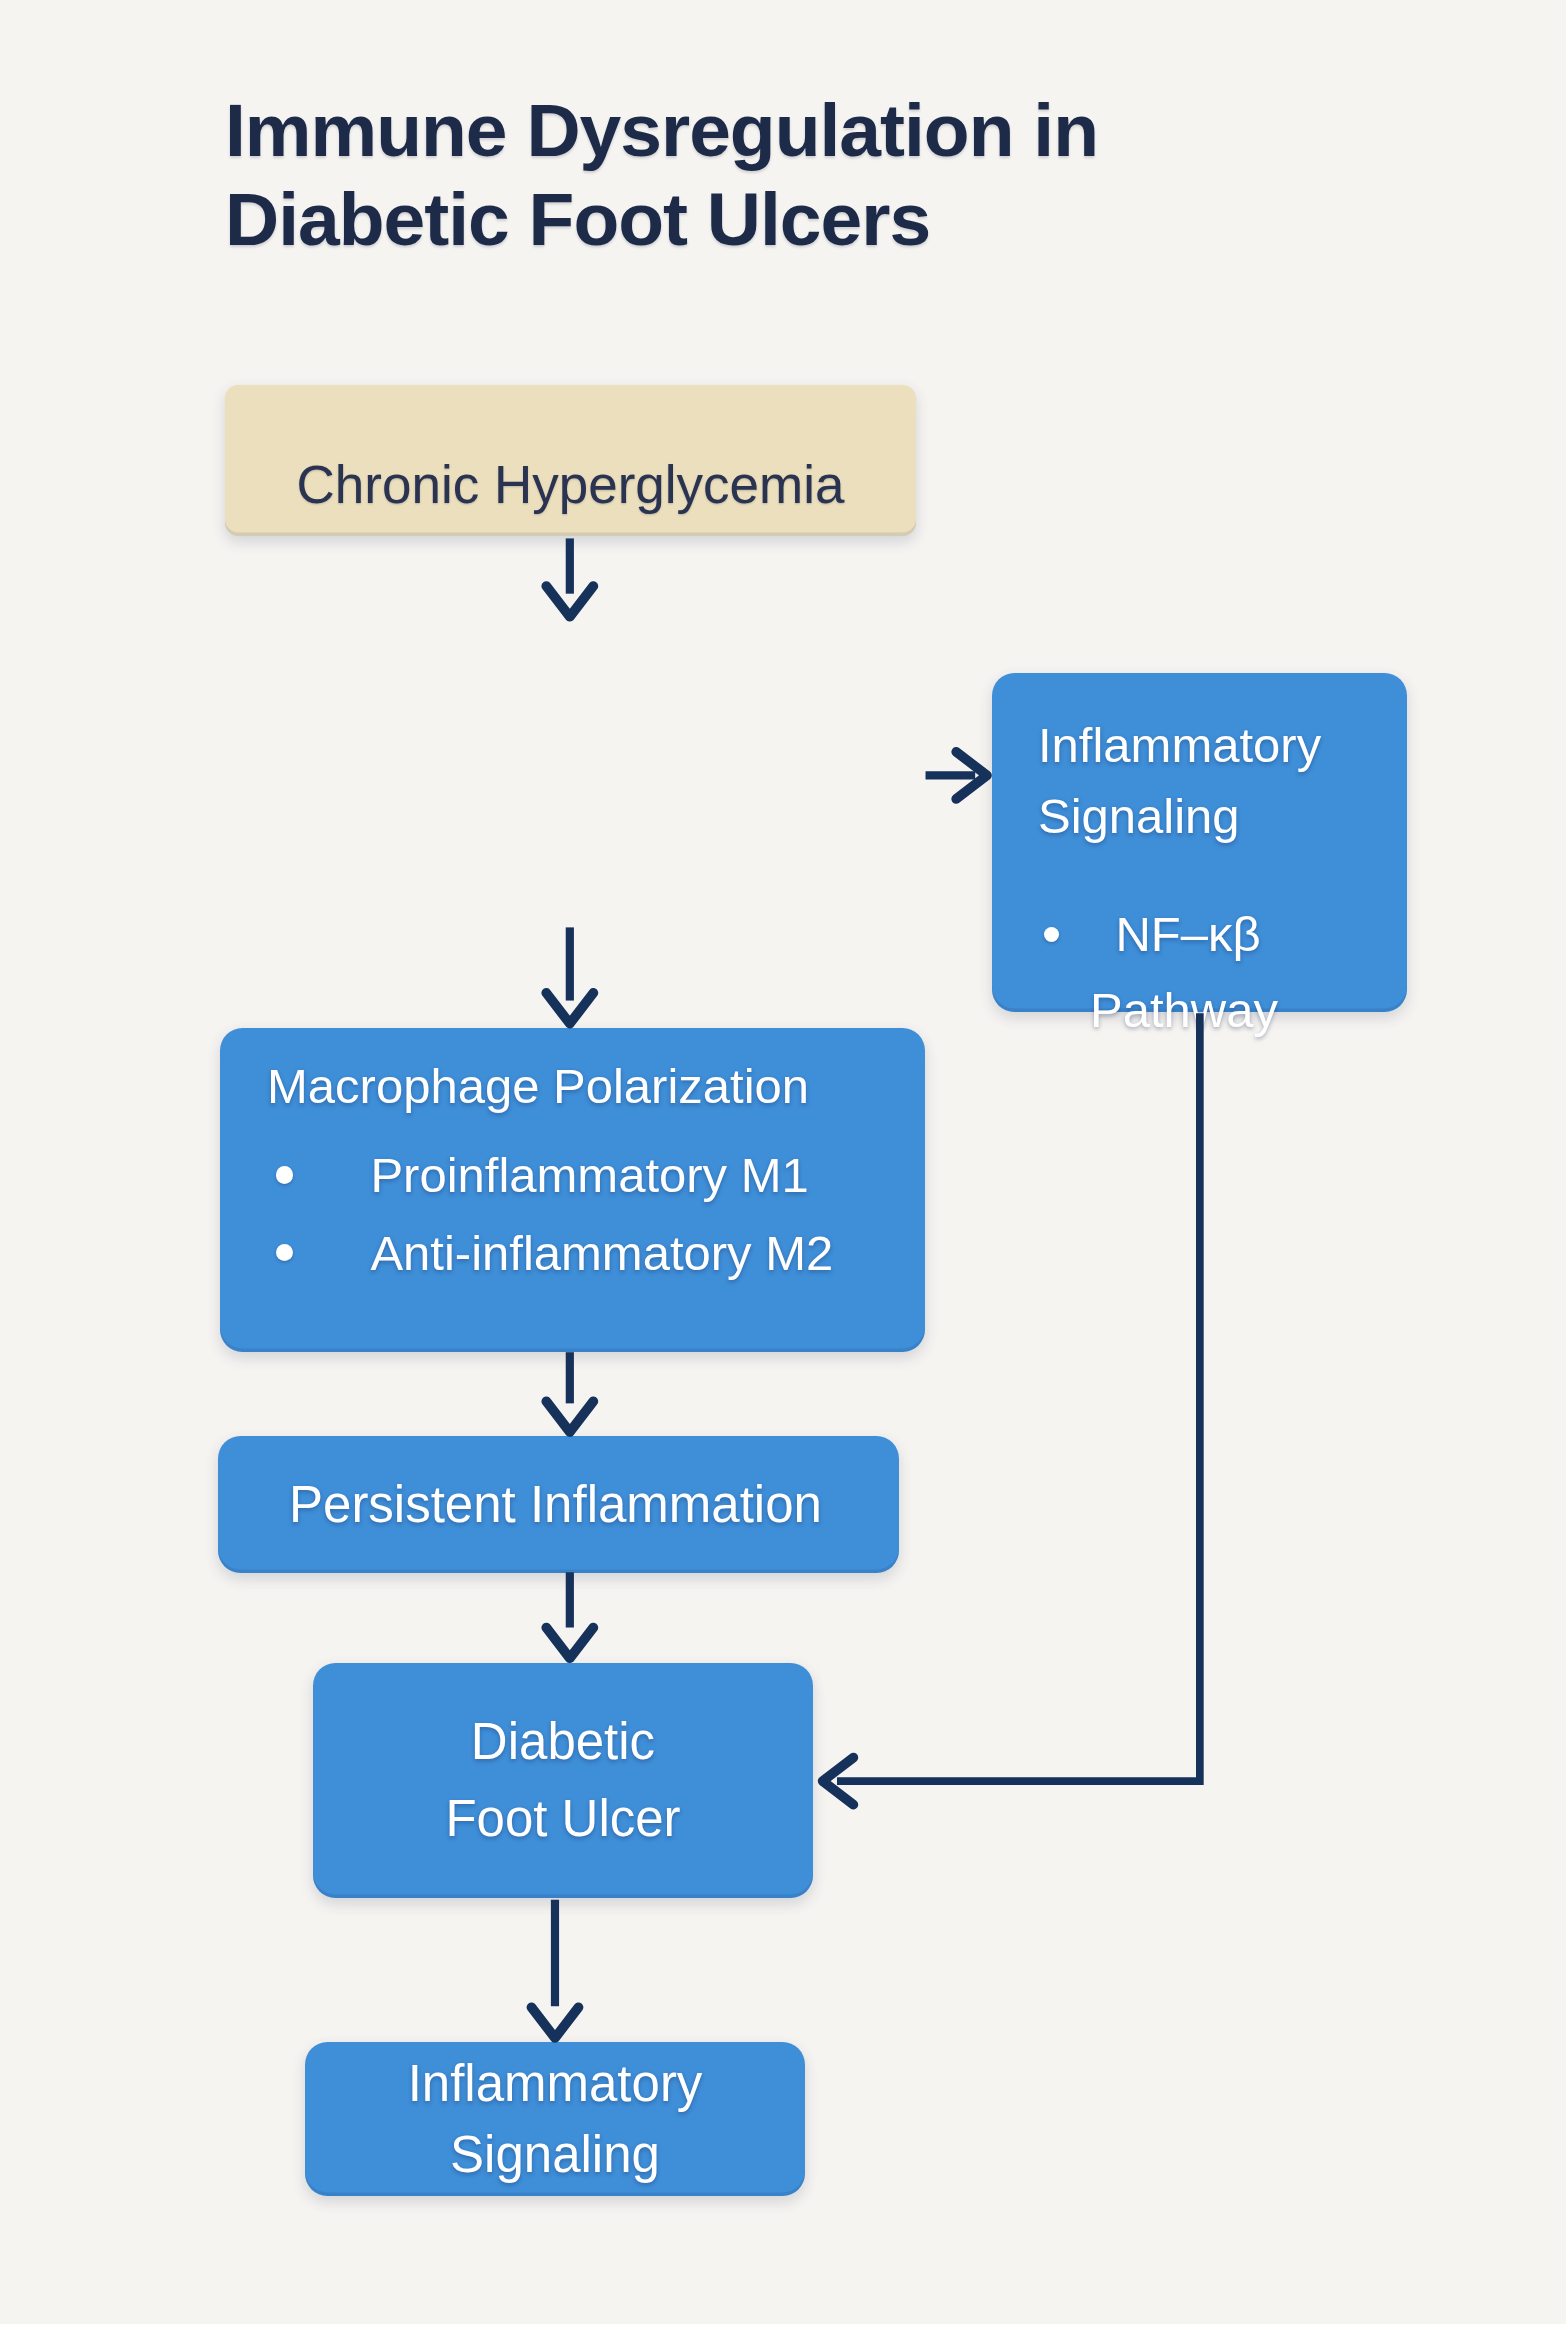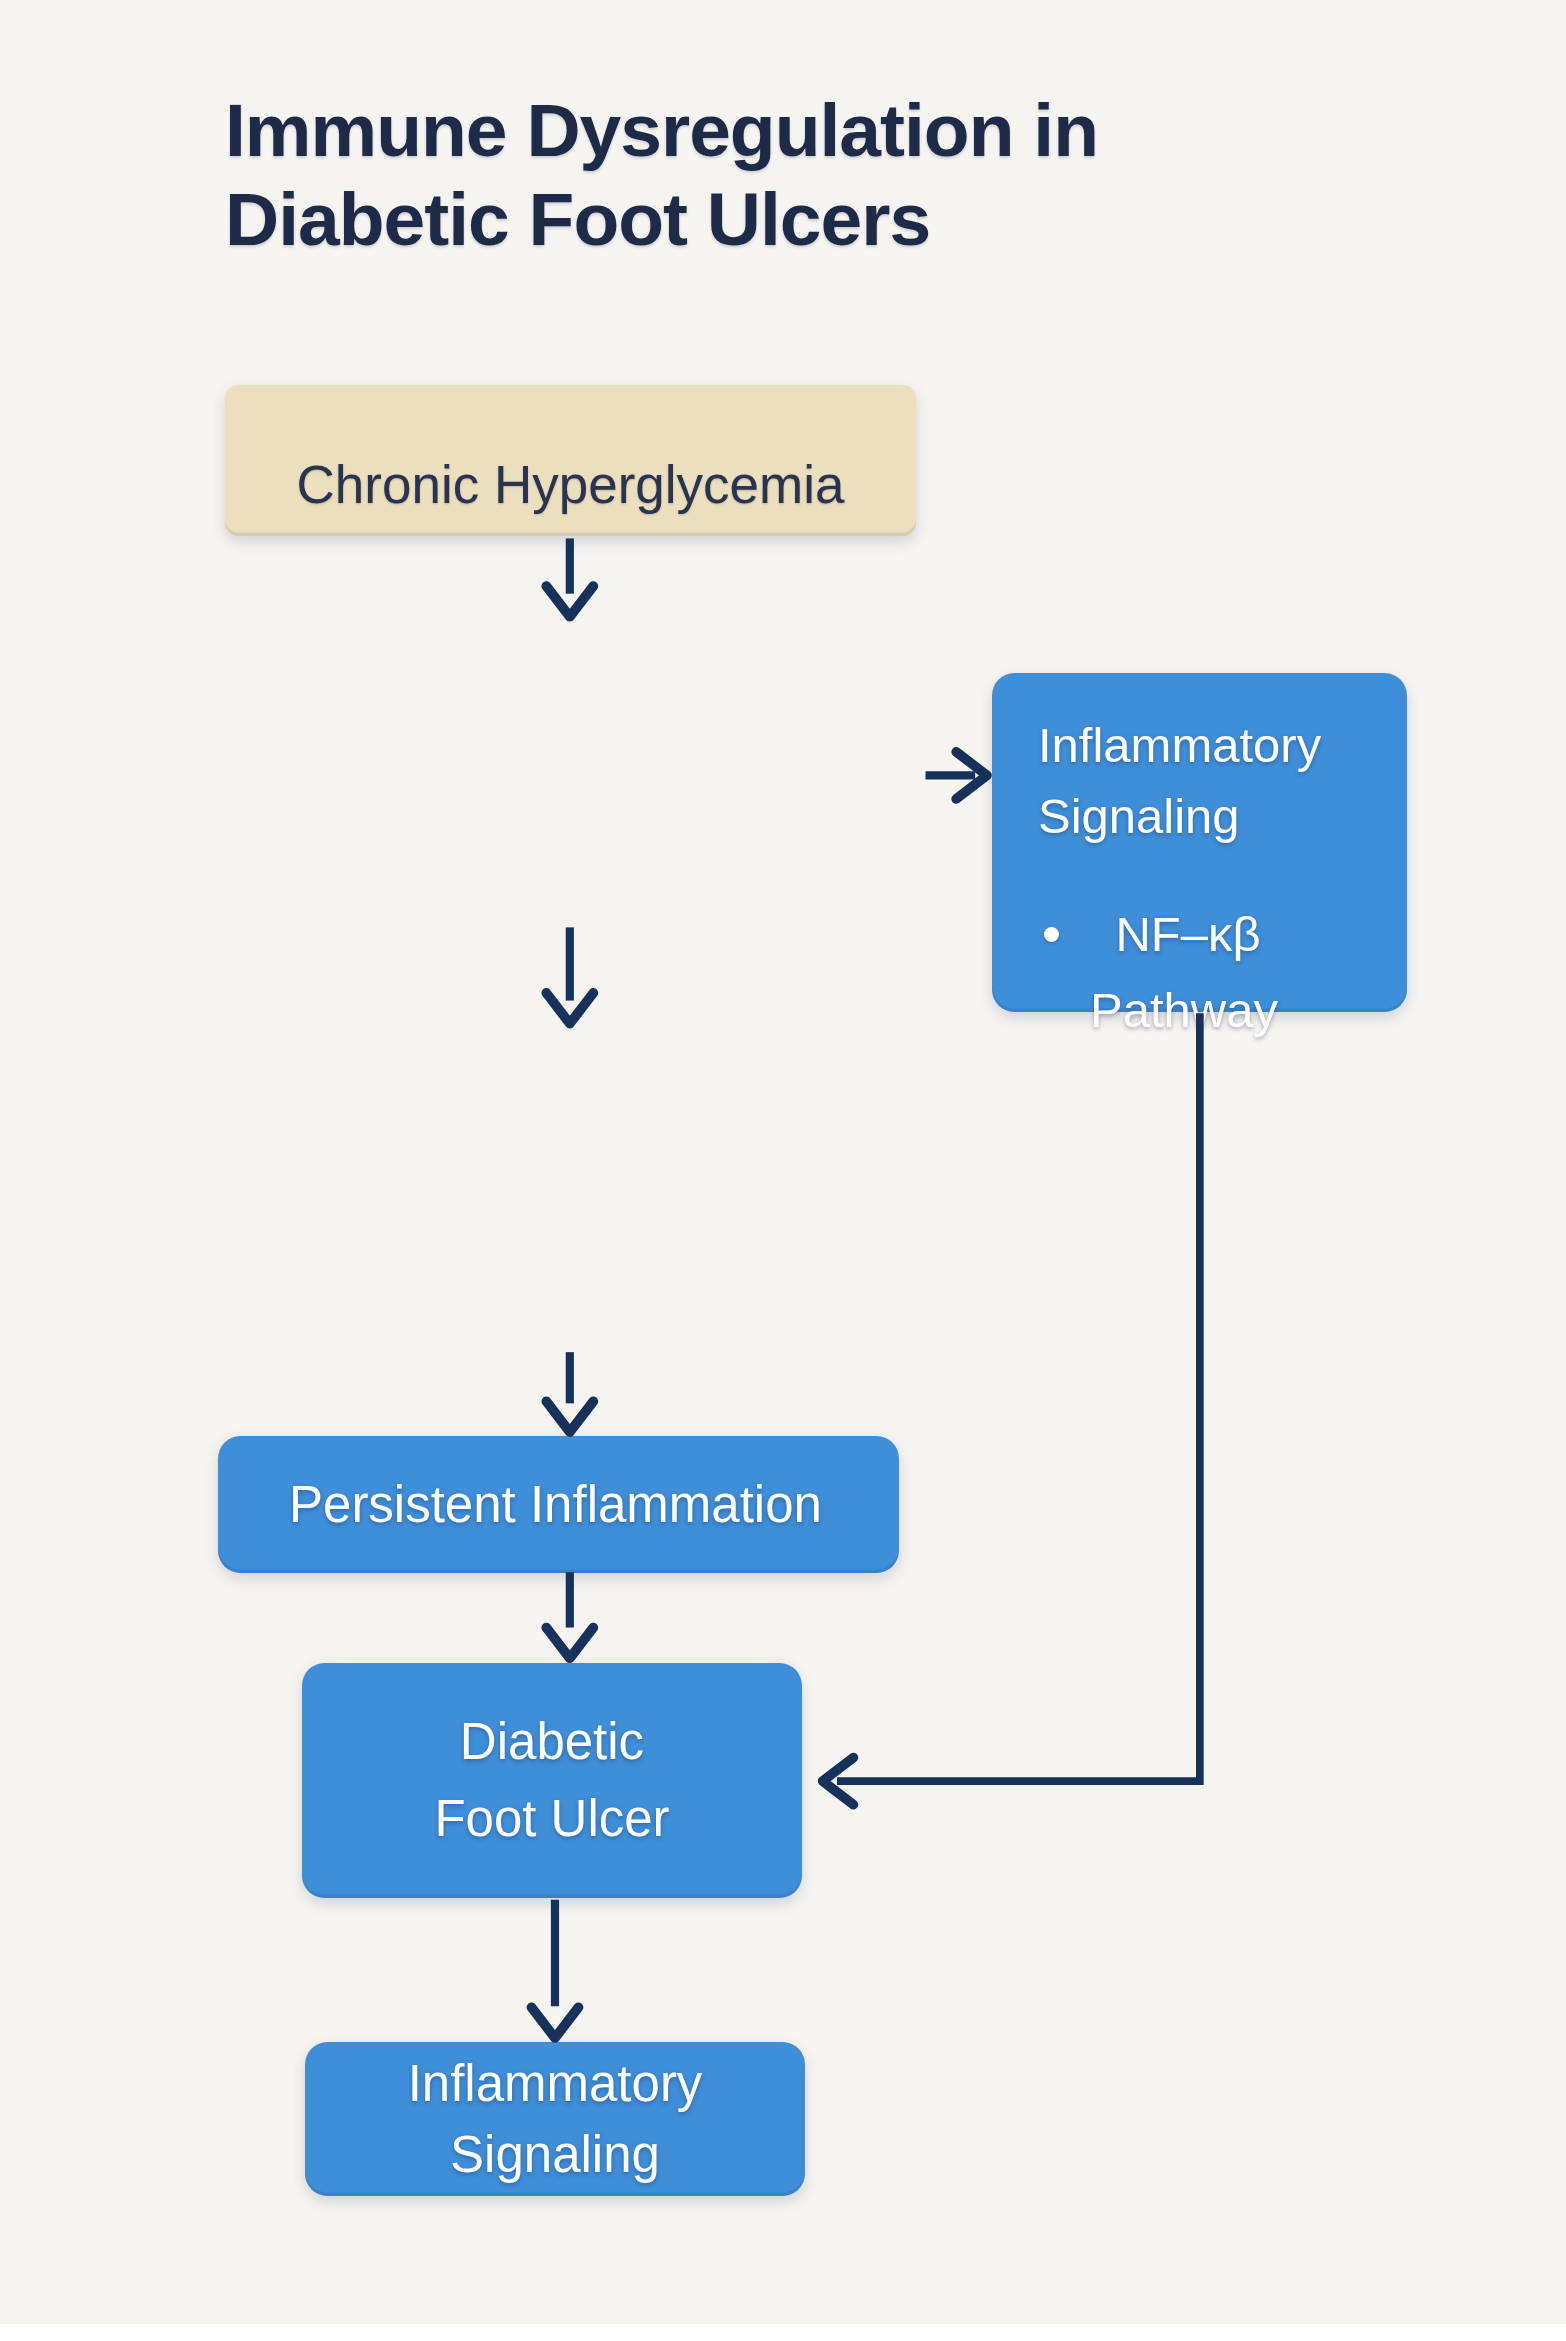--- a/index.html
+++ b/index.html
@@ -76,21 +76,21 @@
   .node-macrophage .bullet-row.second{margin:21.5px 0 0 56px;}
   .node-macrophage .bullet-row .txt{margin-left:77px;}
 
   .node-persistent{
     left:218px;top:1436px;width:681px;height:137px;
     font-size:51px;
     display:flex;align-items:center;
     padding-left:71px;
   }
   .node-dfu{
-    left:302px;top:1663px;width:500px;height:235px;
+    left:313px;top:1663px;width:500px;height:235px;
     font-size:51px;line-height:1.5;
     display:flex;flex-direction:column;align-items:center;justify-content:center;
     text-align:center;
   }
   .node-signaling-bottom{
     left:305px;top:2042px;width:500px;height:154px;
     font-size:51px;line-height:1.4;
     display:flex;flex-direction:column;align-items:center;justify-content:center;
     text-align:center;
     border-radius:18.4px;
@@ -124,20 +124,31 @@
   <div class="node blue node-signaling-right">
     <div class="line1 txt">Inflammatory</div>
     <div class="line2 txt">Signaling</div>
     <div class="bullet-row">
       <span class="dot"></span>
       <span class="txt">NF–κβ</span>
     </div>
     <div class="pathway-line txt">Pathway</div>
   </div>
 
+  <div class="node blue node-macrophage">
+    <div class="node-title txt">Macrophage Polarization</div>
+    <div class="bullet-row first">
+      <span class="dot"></span>
+      <span class="txt">Proinflammatory M1</span>
+    </div>
+    <div class="bullet-row second">
+      <span class="dot"></span>
+      <span class="txt">Anti-inflammatory M2</span>
+    </div>
+  </div>
 
   <div class="node blue node-persistent">
     <span class="txt">Persistent Inflammation</span>
   </div>
 
   <div class="node blue node-dfu">
     <span class="txt">Diabetic</span>
     <span class="txt">Foot Ulcer</span>
   </div>
 

